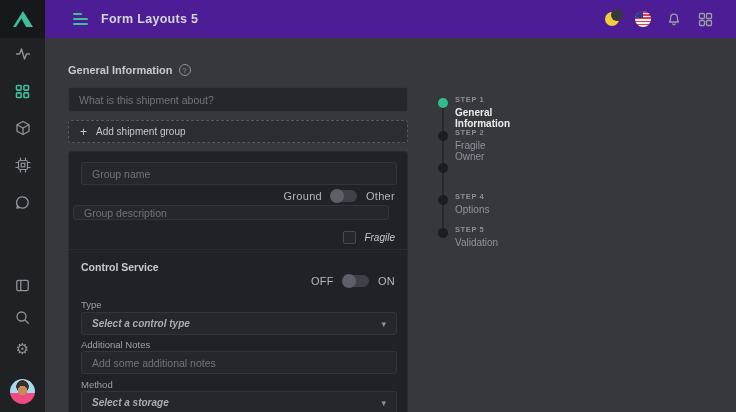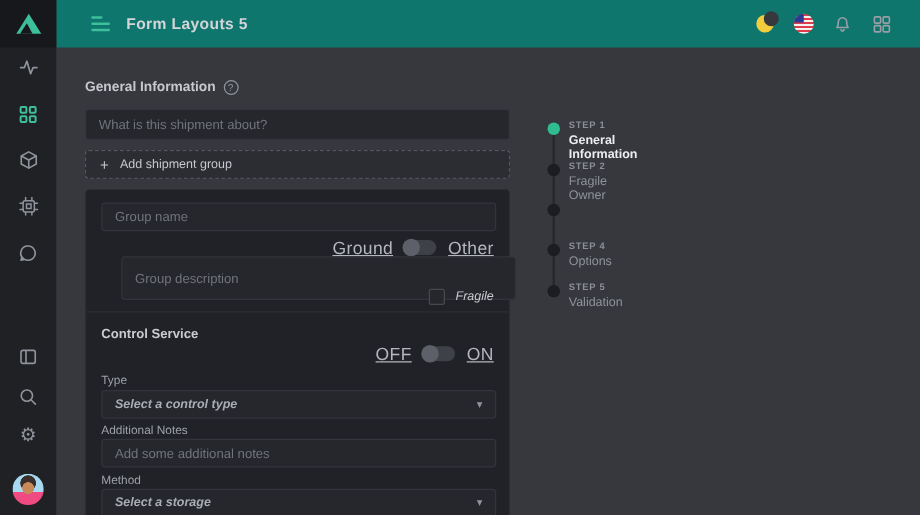--- a/index.html
+++ b/index.html
@@ -14,21 +14,21 @@
   .side-icon svg { display:block; }
   .gear-glyph { font-size:15px; color:#8f939b; line-height:1; }
   .avatar { position:absolute; left:10px; top:379px; width:25px; height:25px; border-radius:50%; overflow:hidden;
     background:
       radial-gradient(circle at 50% 46%, #c98a5a 0 4.5px, rgba(0,0,0,0) 5px),
       radial-gradient(circle at 50% 30%, #3b2f2c 0 6px, rgba(0,0,0,0) 6.5px),
       linear-gradient(180deg,#a7d9f0 0 58%, #ef4a82 58%);
     cursor:pointer; }
 
   
-  .header { position:absolute; left:45px; top:0; right:0; height:38px; background:#0f766e; display:flex; align-items:center; }
+  .header { position:absolute; left:45px; top:0; right:0; height:38px; background:#4c1d95; display:flex; align-items:center; }
   .hamburger { margin-left:28px; width:16px; height:12px; display:flex; flex-direction:column; justify-content:space-between; cursor:pointer; }
   .hamburger i { display:block; height:2px; border-radius:1px; background:#3cbf9a; }
   .hamburger i:nth-child(1){ width:9px; }
   .hamburger i:nth-child(2){ width:15px; }
   .hamburger i:nth-child(3){ width:15px; }
   .page-title { margin-left:12px; font-size:12.5px; font-weight:bold; color:#d4d5d9; letter-spacing:0.3px; }
   .header-right { margin-left:auto; display:flex; align-items:center; gap:13px; padding-right:22px; }
   .hicon { width:18px; height:18px; display:flex; align-items:center; justify-content:center; cursor:pointer; }
   .moon { position:relative; width:14px; height:14px; border-radius:50%; background:#f2ce3e; overflow:visible; }
   .moon::after { content:""; position:absolute; left:6px; top:-3px; width:12px; height:12px; border-radius:50%; background:#37383e; }
@@ -49,21 +49,21 @@
   .dashed-label { color:#c6c8cd; font-size:10px; }
 
   .card { position:absolute; left:68px; top:151px; width:340px; height:261px; background:#202227; border:1px solid #2a2c31; border-bottom:none; border-radius:4px 4px 0 0; }
 
   .field-label { position:absolute; left:12px; font-size:9.5px; color:#9da1a8; }
   .select-box { position:absolute; left:12px; width:316px; height:23px; background:#25272d; border:1px solid #32353b; border-radius:3px; display:flex; align-items:center; justify-content:space-between; padding:0 10px; cursor:pointer;font-style:italic; }
   .select-value { font-size:10px; font-weight:bold; color:#a9adb4; }
   .caret { font-size:9px; color:#8f939b; }
 
   .toggle-row { position:absolute; right:12px; display:flex; align-items:center; gap:9px; }
-  .toggle-label { font-size:14px; color:#b4b7bd; letter-spacing:0.3px;text-decoration:underline; }
+  .toggle-label { font-size:11px; color:#b4b7bd; letter-spacing:0.3px; }
   .toggle { position:relative; width:26px; height:12px; border-radius:6px; background:#3e4147; cursor:pointer; }
   .toggle .knob { position:absolute; left:-1px; top:-1px; width:14px; height:14px; border-radius:50%; background:#5d6068; }
 
   .checkbox-row { position:absolute; right:12px; display:flex; align-items:center; gap:8px; }
   .checkbox { width:13px; height:13px; border:1px solid #47494f; border-radius:2px; background:#25272d; cursor:pointer; }
   .checkbox-label { font-size:10px; color:#c9cbd0;font-style:italic; }
 
   .divider { position:absolute; left:0; right:0; top:97px; height:1px; background:#2c2e33; }
   .control-title { position:absolute; left:12px; top:109px; font-size:10.5px; font-weight:bold; color:#c9cbd0; }
 
@@ -194,21 +194,21 @@
     <input class="text-input" style="left: 12px; top: 10px; width: 316px; height: 23px;" type="text" placeholder="Group name">
 
     <div class="toggle-row" style="top:38px">
       <span class="toggle-label">Ground</span>
       <span class="toggle">
           <span class="knob"></span>
         </span>
       <span class="toggle-label">Other</span>
     </div>
 
-    <input class="text-input" style="left: 28px; top: 53px; width: 316px; height: 35px;" type="text" placeholder="Group description">
+    <input class="text-input" style="left: 4px; top: 53px; width: 316px; height: 15px;" type="text" placeholder="Group description">
 
     <div class="checkbox-row" style="top:79px">
       <span class="checkbox"></span>
       <span class="checkbox-label">Fragile</span>
     </div>
 
     <div class="divider"></div>
 
     <div class="control-title">Control Service</div>
 

